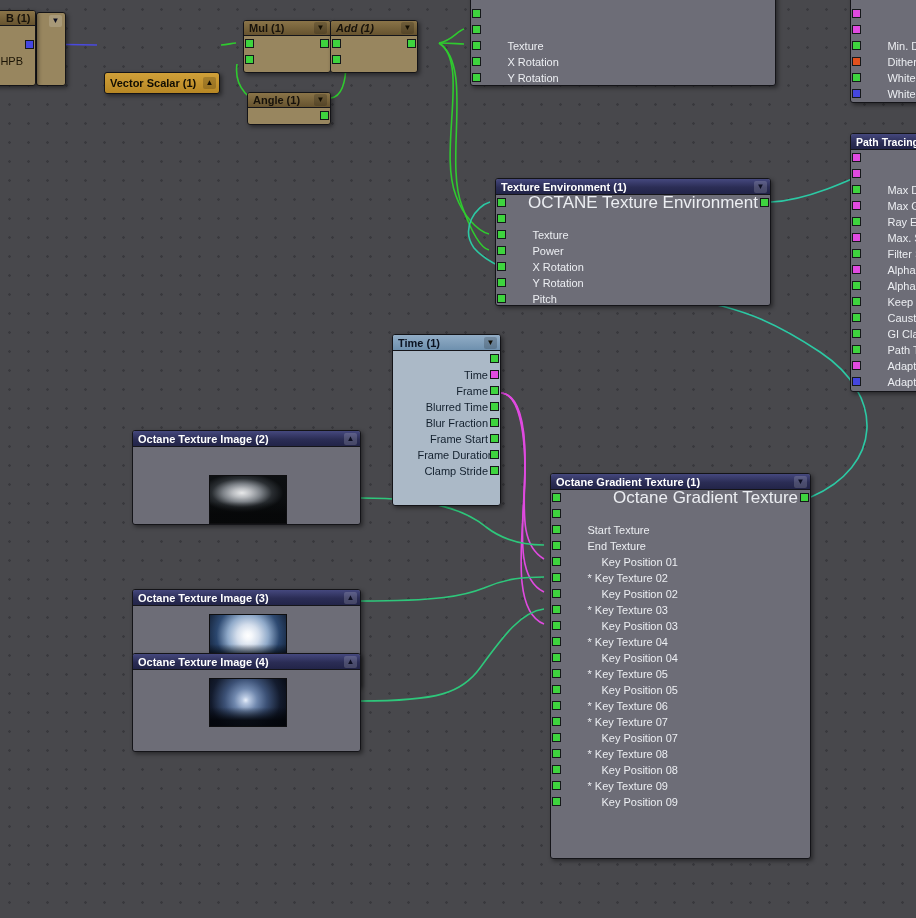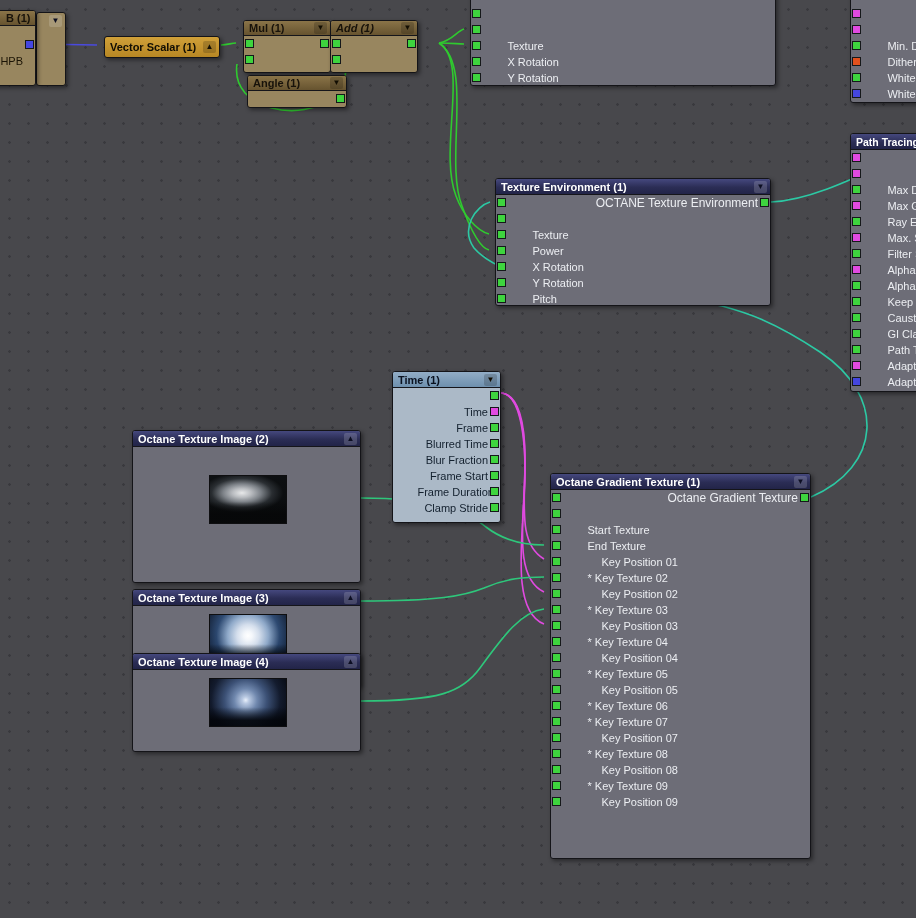--- a/index.html
+++ b/index.html
@@ -19,21 +19,21 @@
   .wi { stroke:#2ec77b; }
   .wm { stroke:#e04ae0; }
 
   .node {
     position:absolute; z-index:2; border:1px solid #141418; border-radius:3px;
     box-shadow:2px 2px 4px rgba(0,0,0,.45); overflow:hidden;
   }
   .gray  { background:#6d6d77; }
   .brown { background:#98865f; }
   .time  { background:#abb9c7; }
-  .gold  { background:linear-gradient(#d0a039,#b78724); display:flex; align-items:center; padding:10px 3px; }
+  .gold  { background:linear-gradient(#d0a039,#b78724); display:flex; align-items:center; padding:10px 3px;margin-top:36px; }
 
   .hdr { display:flex; align-items:center; height:16px; padding:0 3px;
          border-bottom:1px solid #15151a; }
   .hdr.h15 { height:15px; }
   .hdr.navy { background:linear-gradient(#45487e,#2b2d55 55%,#222448); }
   .hdr.navy .ttl { color:#ffffff; }
   .hdr.brownh { background:linear-gradient(#8a7448,#66532f); }
   .hdr.brownh .ttl { color:#17120a; }
   .hdr.timeh { background:linear-gradient(#92adc6,#6e90ae); }
   .hdr.timeh .ttl { color:#0a1220; }
@@ -55,21 +55,21 @@
   .prow.r { text-align:right; padding-right:12px; }
 
   .port { position:absolute; width:9px; height:9px; top:3px;
           border:1px solid #15181a; background:#3ed43e; }
   .port.left { left:1px; } .port.right { right:1px; }
   .port.magenta { background:#e14ae1; }
   .port.blue    { background:#4446e0; }
   .port.orange  { background:#e2511d; }
 
   .outlab { position:absolute; right:12px; top:16px; height:16px; line-height:16px;
-            font-size:12px; color:#eceef2; white-space:nowrap;text-align:center; }
+            font-size:17px; color:#eceef2; white-space:nowrap;text-align:center; }
   .outport { position:absolute; right:1px; top:19px; }
 
   .thumb { position:absolute; left:76px; width:78px; height:49px; border:1px solid #0e0e10; }
   .thumb-storm { background:
       linear-gradient(rgba(0,0,0,0) 55%, rgba(6,7,8,.85) 82%),
       radial-gradient(ellipse 62% 48% at 42% 36%, #e8e9ea 0%, #b9bcc0 20%, #7d8288 40%, rgba(40,44,48,.92) 64%, rgba(10,12,14,.96) 88%),
       linear-gradient(#5a6168, #23272c 55%, #0b0d0f 78%, #060707); }
   .thumb-bright { background:
       linear-gradient(rgba(0,0,0,0) 62%, rgba(5,8,14,.9) 88%),
       radial-gradient(circle at 50% 44%, #ffffff 0%, #f4f7fb 9%, #d4deec 24%, #8fa9c9 44%, rgba(42,70,110,.92) 68%, rgba(12,22,40,.96) 100%),
@@ -172,21 +172,21 @@
       <span class="plabel">A</span>
       
       <span class="port right"></span>
     </div>
     <div class="prow">
       <span class="port left"></span>
       
     </div>
   </div>
 
-  <div class="node brown" style="left:247px; top:75px; width:100px; height:33px;">
+  <div class="node brown" style="left:247px; top:92px; width:84px; height:33px;">
     <div class="hdr brownh h15">
       <span class="ttl">Angle (1)</span>
       <span class="chev">▼</span>
     </div>
     <div class="prow">
       <span class="rlab">Angle</span>
       <span class="port right"></span>
     </div>
   </div>
 
@@ -336,21 +336,21 @@
         
       </div>
       <div class="prow">
         <span class="port left"></span>
         
       </div>
     <span class="outlab">OCTANE Texture Environment</span>
     <span class="port outport"></span>
   </div>
 
-  <div class="node time" style="left:392px; top:371px; width:109px; height:152px;">
+  <div class="node time" style="left:392px; top:334px; width:109px; height:172px;">
     <div class="hdr timeh">
       <span class="ttl">Time (1)</span>
       <span class="chev">▼</span>
     </div>
     <div class="prow r">
         <span>Time</span>
         <span class="port right"></span>
       </div>
       <div class="prow r">
         <span>Frame</span>
@@ -375,21 +375,21 @@
       <div class="prow r">
         <span>Clamp Stride</span>
         <span class="port right"></span>
       </div>
       <div class="prow r">
         
         <span class="port right"></span>
       </div>
   </div>
 
-  <div class="node gray" style="left:132px; top:430px; width:229px; height:153px;">
+  <div class="node gray" style="left:132px; top:430px; width:229px; height:95px;">
     <div class="hdr navy">
       <span class="ttl">Octane Texture Image (2)</span>
       <span class="chev">▲</span>
     </div>
     <div class="thumb thumb-storm" style="top:44px;"></div>
   </div>
 
   <div class="node gray" style="left:132px; top:553px; width:229px; height:98px;margin-top:36px;">
     <div class="hdr navy">
       <span class="ttl">Octane Texture Image (3)</span>

